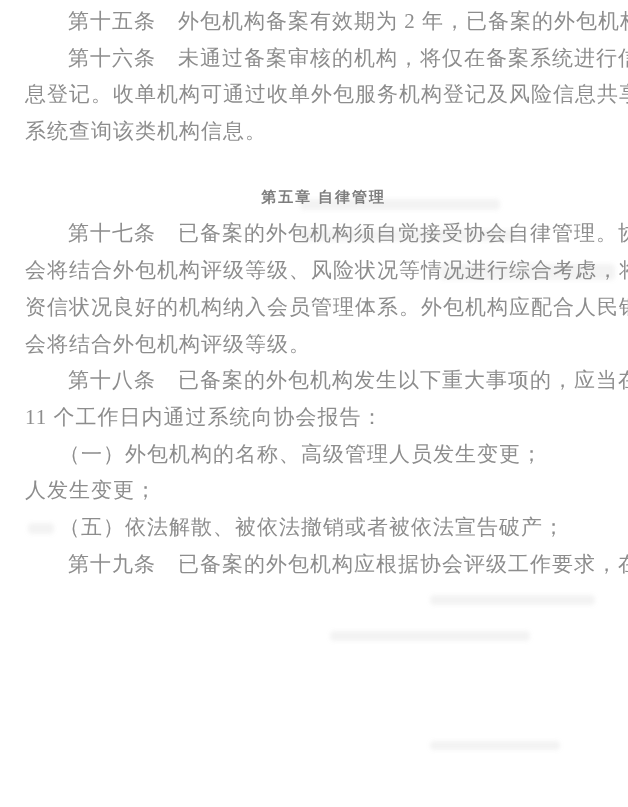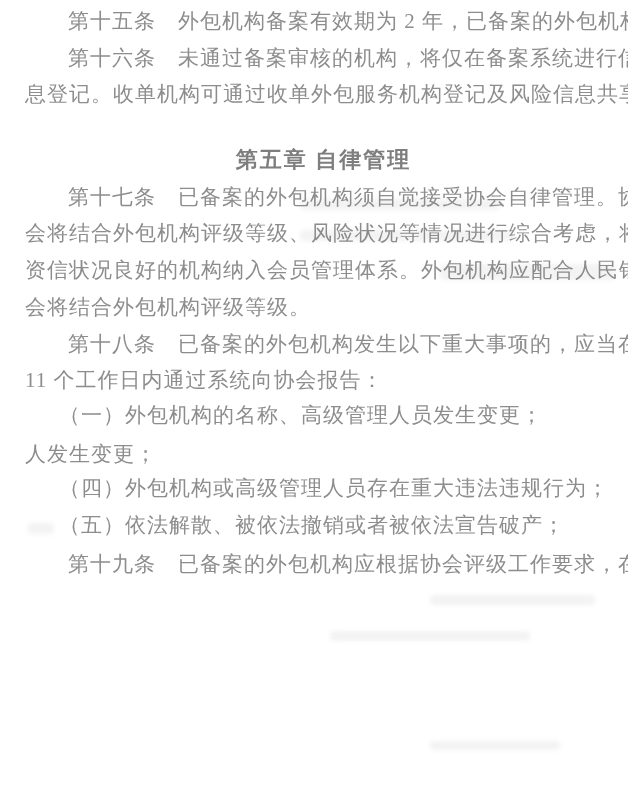--- a/index.html
+++ b/index.html
@@ -23,29 +23,28 @@
   .line {
     height: 36.7px;
     line-height: 36.7px;
     white-space: nowrap;
   }
   .ind {
     padding-left: 43px;
   }
   .ind-paren {
     padding-left: 34px;
-    font-family: Liberation Mono, monospace;
   }
   .chapter-heading {
     height: 36.7px;
     line-height: 36.7px;
     margin-top: 29px;
     text-align: center;
     font-weight: bold;
-    font-size: 22px;
+    font-size: 15px;
     letter-spacing: 2px;
     color: #7e7e7e;
     white-space: nowrap;
   }
   
   .artifact {
     position: absolute;
     background: rgba(125, 125, 125, 0.09);
     filter: blur(2px);
     border-radius: 4px;
@@ -60,34 +59,34 @@
   .a7 { left: 430px; top: 741px; width: 130px; height: 9px; }
 </style>
 </head>
 <body>
 
 <div class="page">
 
   <div class="line ind">第十五条　外包机构备案有效期为 2 年，已备案的外包机构</div>
   <div class="line ind">第十六条　未通过备案审核的机构，将仅在备案系统进行信</div>
   <div class="line">息登记。收单机构可通过收单外包服务机构登记及风险信息共享</div>
+  <div class="line">系统查询该类机构信息。</div>
 
   <div class="chapter-heading">第五章 自律管理</div>
 
   <div class="line ind">第十七条　已备案的外包机构须自觉接受协会自律管理。协</div>
   <div class="line">会将结合外包机构评级等级、风险状况等情况进行综合考虑，将</div>
   <div class="line">资信状况良好的机构纳入会员管理体系。外包机构应配合人民银</div>
   <div class="line">会将结合外包机构评级等级。</div>
 
   <div class="line ind">第十八条　已备案的外包机构发生以下重大事项的，应当在</div>
   <div class="line">11 个工作日内通过系统向协会报告：</div>
 
   <div class="line ind-paren">（一）外包机构的名称、高级管理人员发生变更；</div>
   <div class="line">人发生变更；</div>
-  <div class="line ind-paren">（四）外包机构或高级管理人员存在重大违法违规行为；</div>
   <div class="line ind-paren">（五）依法解散、被依法撤销或者被依法宣告破产；</div>
 
   <div class="line ind">第十九条　已备案的外包机构应根据协会评级工作要求，在</div>
 
   <div class="artifact a1"></div>
   <div class="artifact a2"></div>
   <div class="artifact a3"></div>
   <div class="artifact a4"></div>
   <div class="artifact a5"></div>
   <div class="artifact a6"></div>

